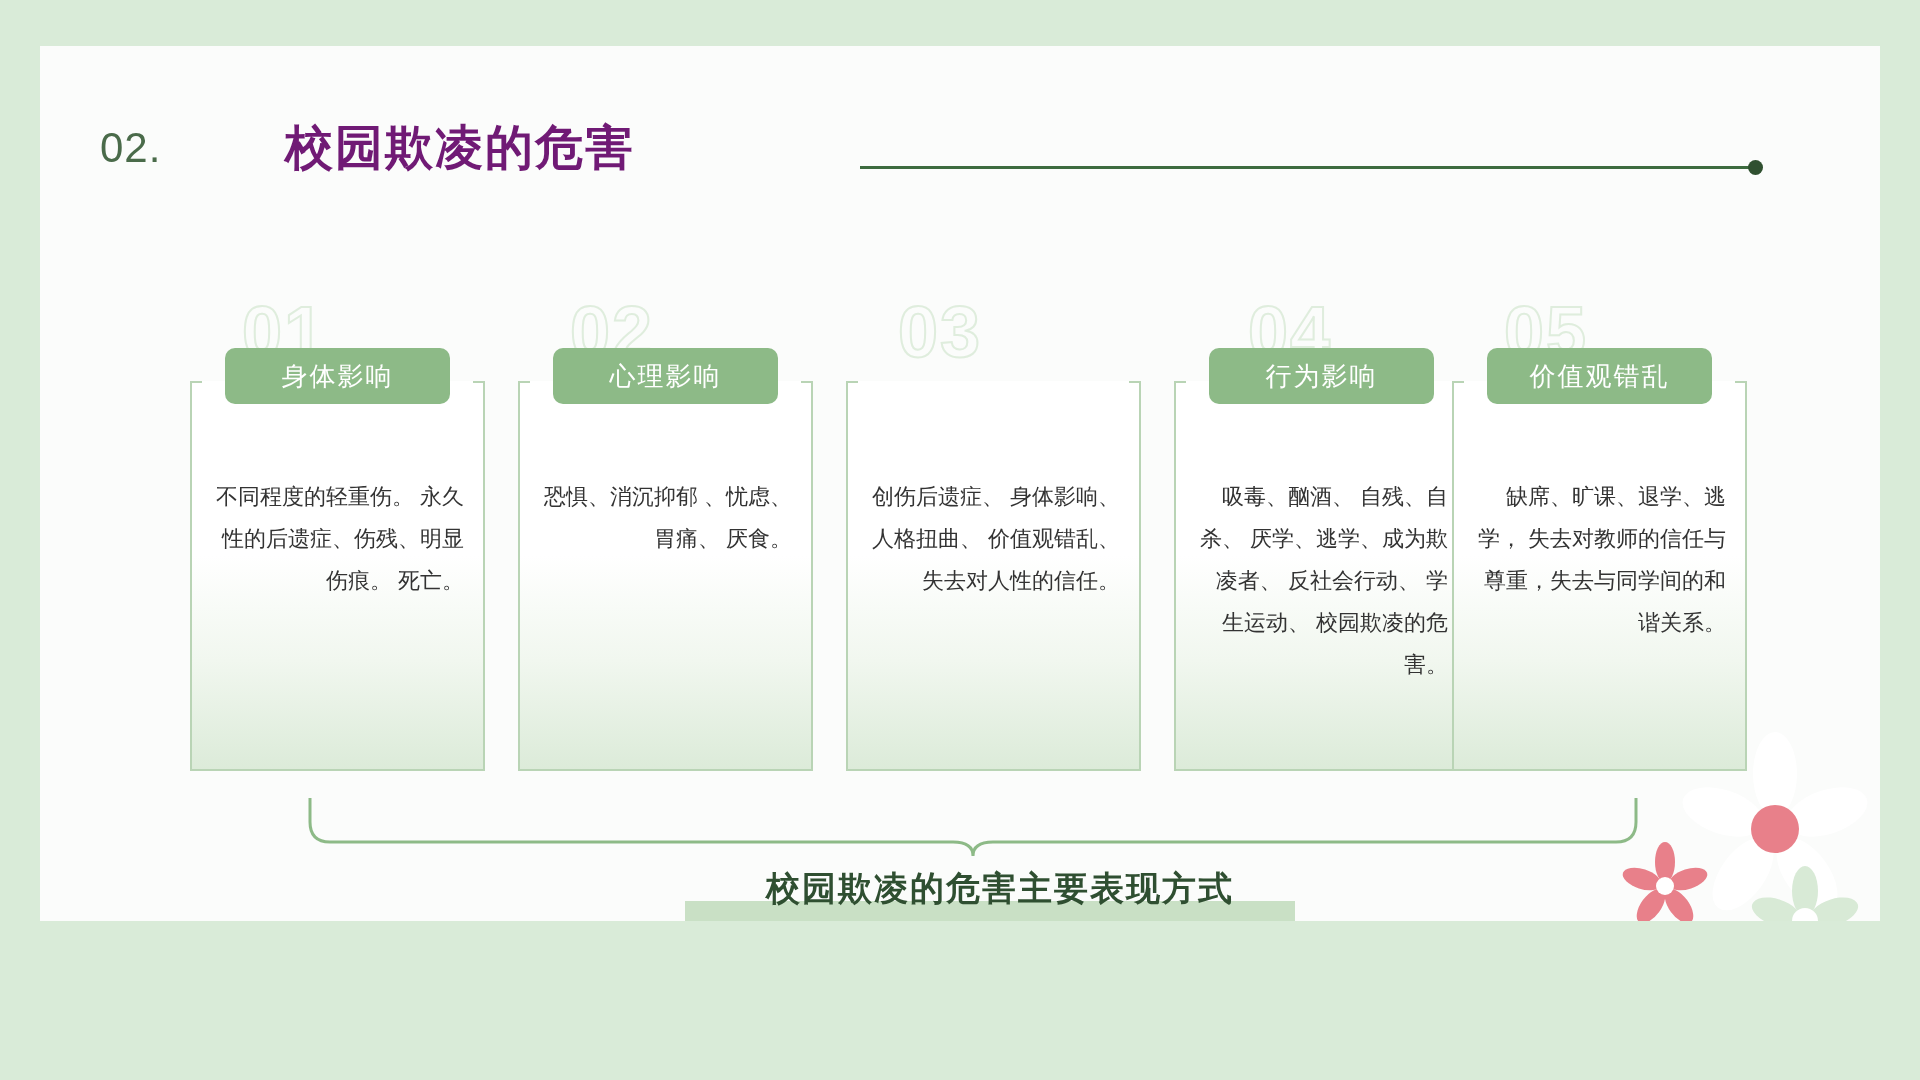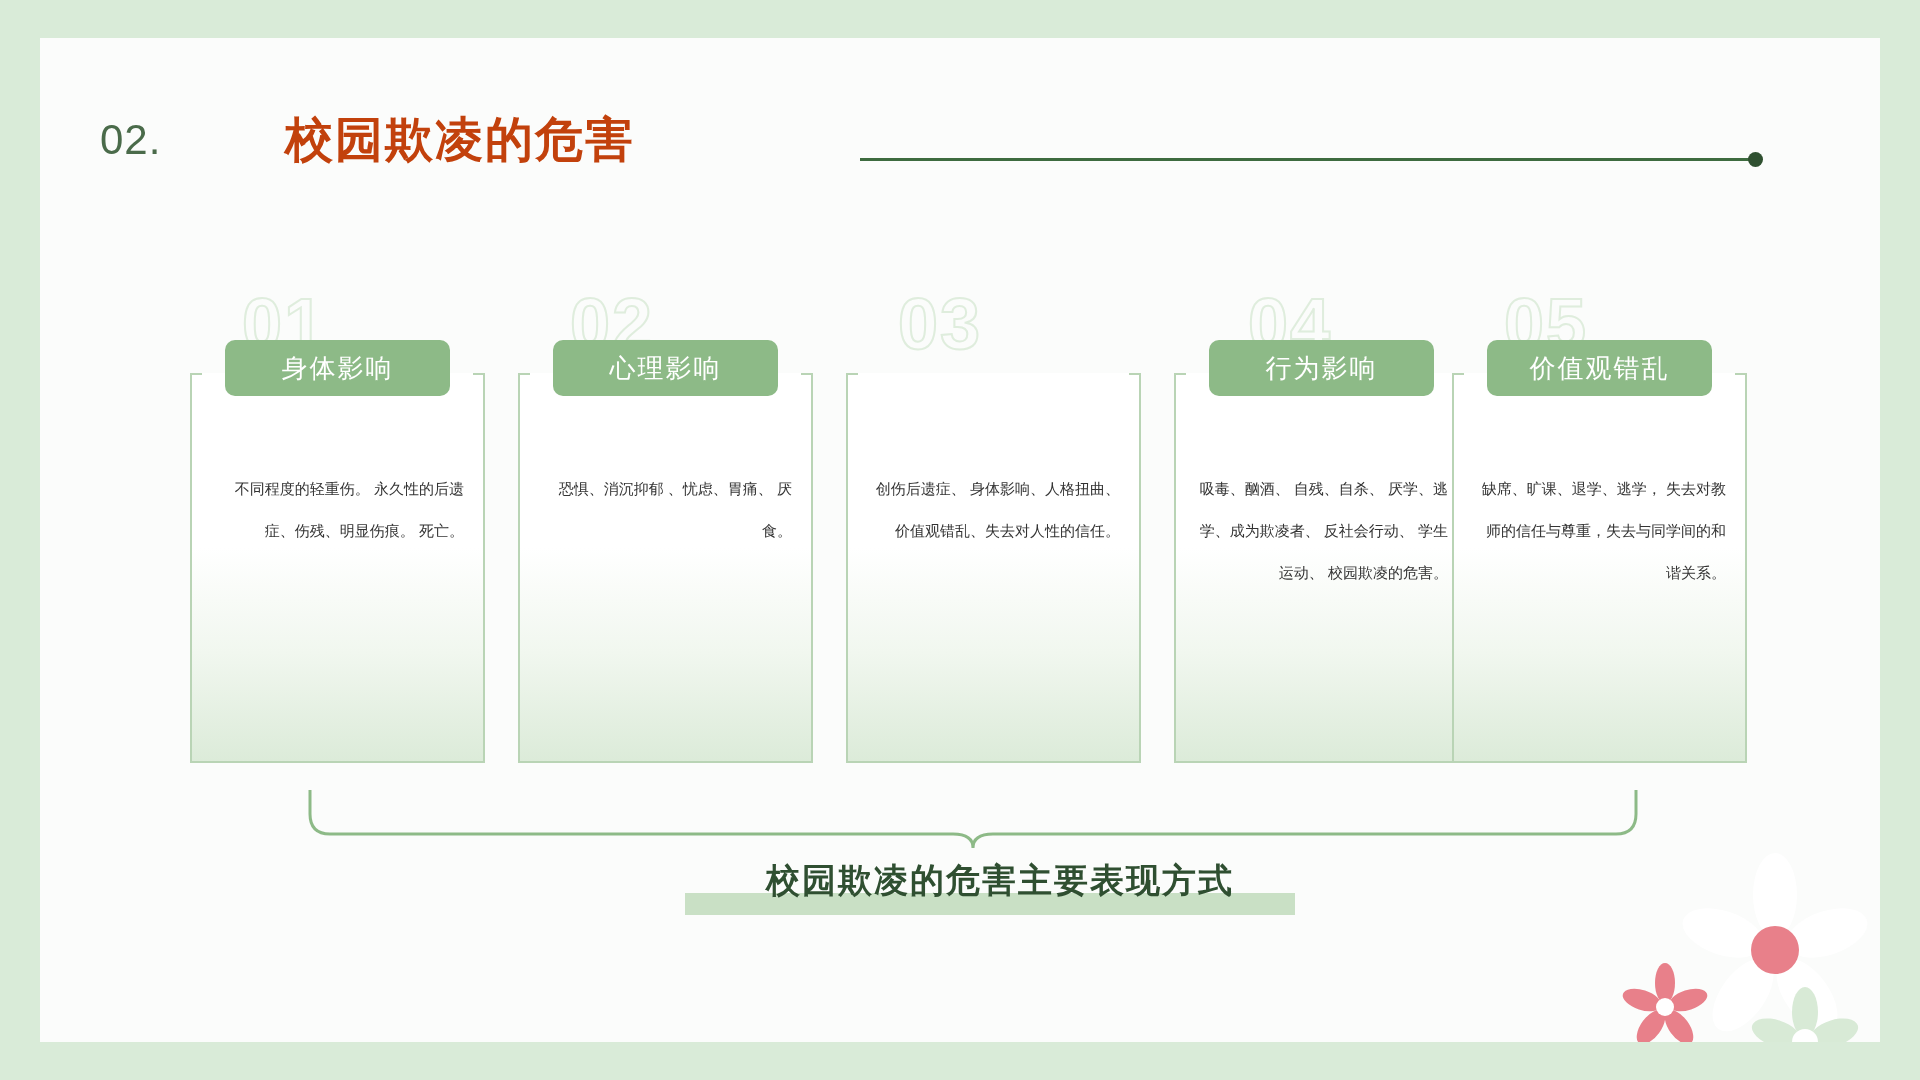--- a/index.html
+++ b/index.html
@@ -7,23 +7,23 @@
     padding: 0;
     background: #d9ebd8;
     width: 1920px;
     height: 1080px;
     overflow: hidden;
     font-family: "Liberation Sans", sans-serif;
   }
   .slide {
     position: absolute;
     left: 40px;
-    top: 38px;
+    top: 46px;
     width: 1840px;
-    height: 1004px;
+    height: 875px;
     background: #fbfcfb;
     overflow: hidden;
   }
 
   
   .header {
     position: absolute;
     left: 0;
     top: 0;
     width: 100%;
@@ -36,21 +36,21 @@
     font-size: 42px;
     color: #4a6b4a;
     letter-spacing: 1px;
   }
   .sec-title {
     position: absolute;
     left: 245px;
     top: 70px;
     font-size: 48px;
     font-weight: bold;
-    color: #c2410c;
+    color: #701a75;
     letter-spacing: 2px;
   }
   .header-line {
     position: absolute;
     left: 820px;
     top: 120px;
     width: 890px;
     height: 3px;
     background: #3d6b3f;
   }
@@ -122,21 +122,21 @@
     display: flex;
     align-items: center;
     justify-content: center;
     letter-spacing: 2px;
   }
   .card-body {
     position: absolute;
     top: 185px;
     left: 24px;
     width: 250px;
-    font-size: 15px;
+    font-size: 22px;
     line-height: 42px;
     color: #333333;
   }
 
   
   .brace {
     position: absolute;
     left: 268px;
     top: 752px;
     width: 1330px;

